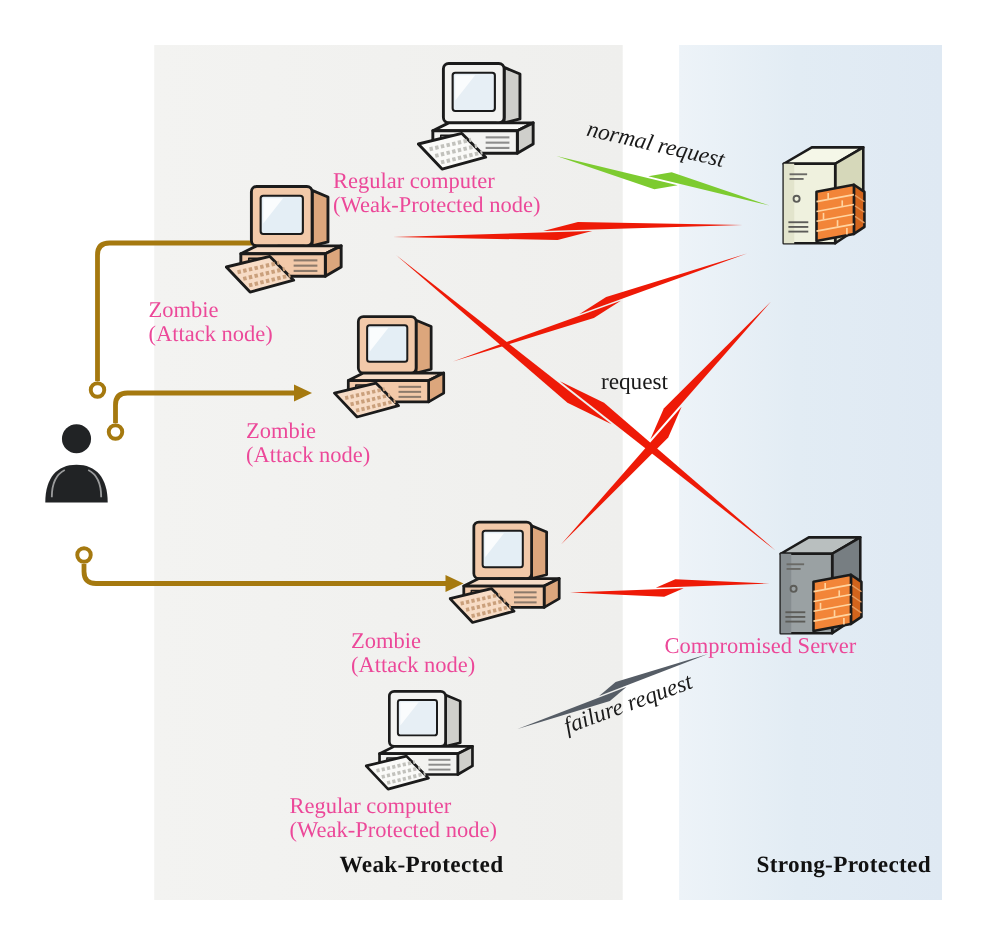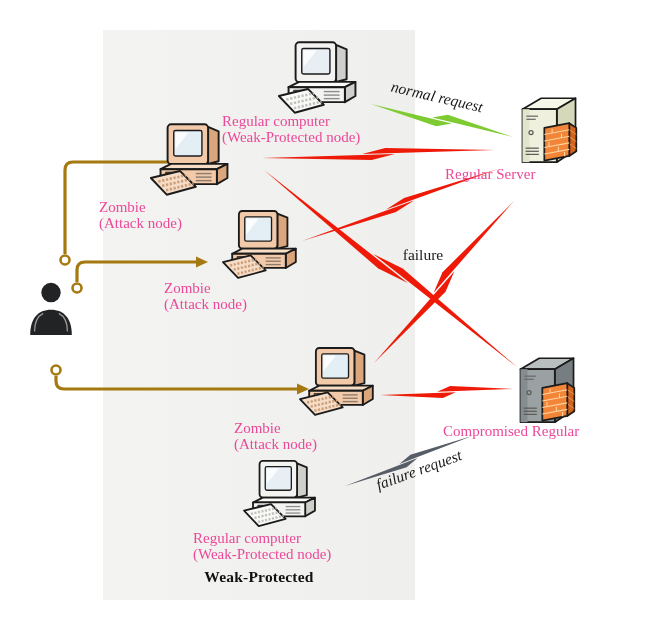--- a/index.html
+++ b/index.html
@@ -5,21 +5,21 @@
   html,body{margin:0;padding:0;background:#ffffff;}
   #stage{
     position:relative;width:660px;height:631px;background:#ffffff;overflow:hidden;
     font-family:"Liberation Serif","DejaVu Serif",serif;color:#161616;
   }
   .band{position:absolute;top:30px;height:570px;}
   #band-weak{left:103px;width:312px;background:linear-gradient(to right,#f3f3f1,#efefed);}
   #band-strong{left:453px;width:175px;background:linear-gradient(to right,#edf3f8 0%,#e2ecf4 45%,#dfe9f3 100%);}
   .band-label{
     position:absolute;bottom:14px;width:100%;text-align:center;
-    font-weight:bold;font-size:15.5px;color:#111;letter-spacing:.2px;
+    font-weight:bold;font-size:15.5px;color:#111;letter-spacing:.2px;margin-left:22px;
   }
   #overlay{position:absolute;left:0;top:0;pointer-events:none;}
   .node-icon{position:absolute;}
   .nlabel{
     position:absolute;width:200px;text-align:left;font-size:15px;line-height:15.5px;color:#ec4899;
   }
   .nlabel span{display:block;}
   .edge-label{position:absolute;text-align:center;font-size:15.5px;color:#1a1a1a;}
   .edge-label.slant{font-style:italic;}
   
@@ -102,20 +102,23 @@
       <path d="M11,58 C11,47 15,40 21,37" stroke="#ffffff" stroke-width="1.4" fill="none" opacity="0.55"></path>
       <path d="M49,58 C49,47 45,40 39,37" stroke="#ffffff" stroke-width="1.4" fill="none" opacity="0.55"></path>
     </symbol>
   </defs>
 </svg>
 
 <div id="stage">
 
   <div class="band" id="band-weak" style="background-color: rgb(242, 242, 240);">
     <div class="band-label">Weak-Protected</div>
+  </div>
+  <div class="band" id="band-strong" style="background-color: rgb(227, 237, 245);">
+    <div class="band-label">Strong-Protected</div>
   </div>
 
   <svg id="overlay" width="660" height="631">
       <path d="M65,254 V170 Q65,162 73,162 H171" fill="none" stroke="#a5790f" stroke-width="3.2"></path>
       <polygon points="182,162 170,156.4 170,167.6" fill="#a5790f"></polygon>
       <circle cx="65" cy="260" r="4.5" fill="#ffffff" stroke="#a5790f" stroke-width="2.6"></circle>
       <path d="M77,282 V270 Q77,262 85,262 H197" fill="none" stroke="#a5790f" stroke-width="3.2"></path>
       <polygon points="208,262 196,256.4 196,267.6" fill="#a5790f"></polygon>
       <circle cx="77" cy="288" r="4.5" fill="#ffffff" stroke="#a5790f" stroke-width="2.6"></circle>
       <path d="M56,376 V381 Q56,389 64,389 H298" fill="none" stroke="#a5790f" stroke-width="3.2"></path>
@@ -181,27 +184,26 @@
     </svg>
   <div class="nlabel" style="left:193px;top:531px">
     <span>Regular computer</span>
       <span>(Weak-Protected node)</span>
   </div>
 
   <svg class="node-icon server-green" style="left:510px;top:92px" width="78" height="78">
       <use href="#sym-server"></use>
     </svg>
   <div class="nlabel" style="left:445px;top:167px">
-    <span>Regular Server</span>
   </div>
 
   <svg class="node-icon server-gray" style="left:508px;top:352px" width="78" height="78">
       <use href="#sym-server"></use>
     </svg>
   <div class="nlabel" style="left:443px;top:424px">
-    <span>Compromised Regular</span>
+    <span>Compromised Server</span>
   </div>
 
   <div class="edge-label slant" style="left:367px;top:88px;width:140px;transform:rotate(13deg)">normal request</div>
-  <div class="edge-label" style="left:393px;top:246px;width:60px">failure</div>
+  <div class="edge-label" style="left:393px;top:246px;width:60px">request</div>
   <div class="edge-label slant" style="left:349px;top:461px;width:140px;transform:rotate(-20deg)">failure request</div>
 
 </div>
 
 </body></html>

